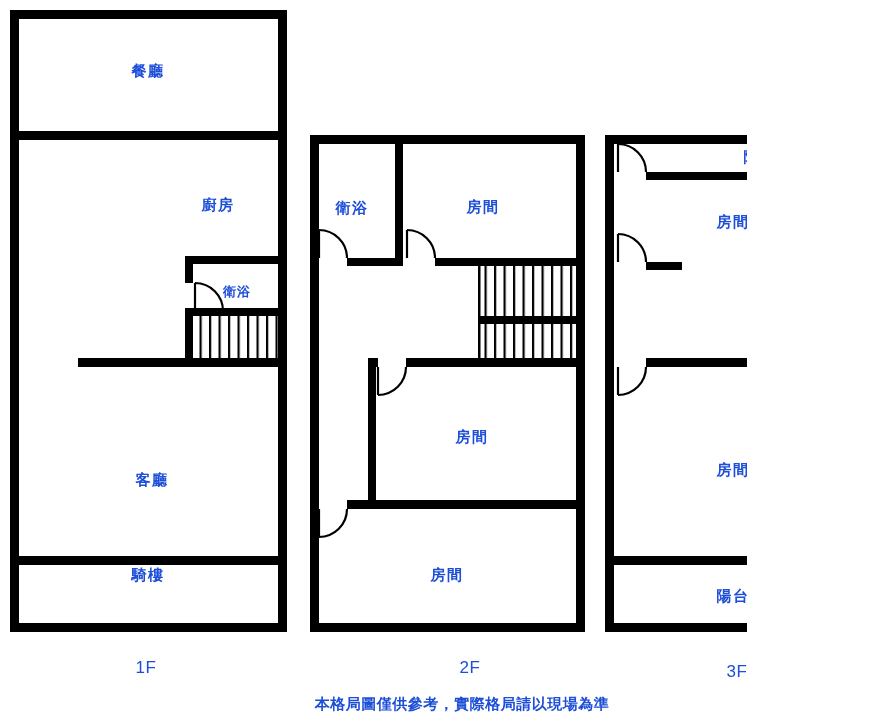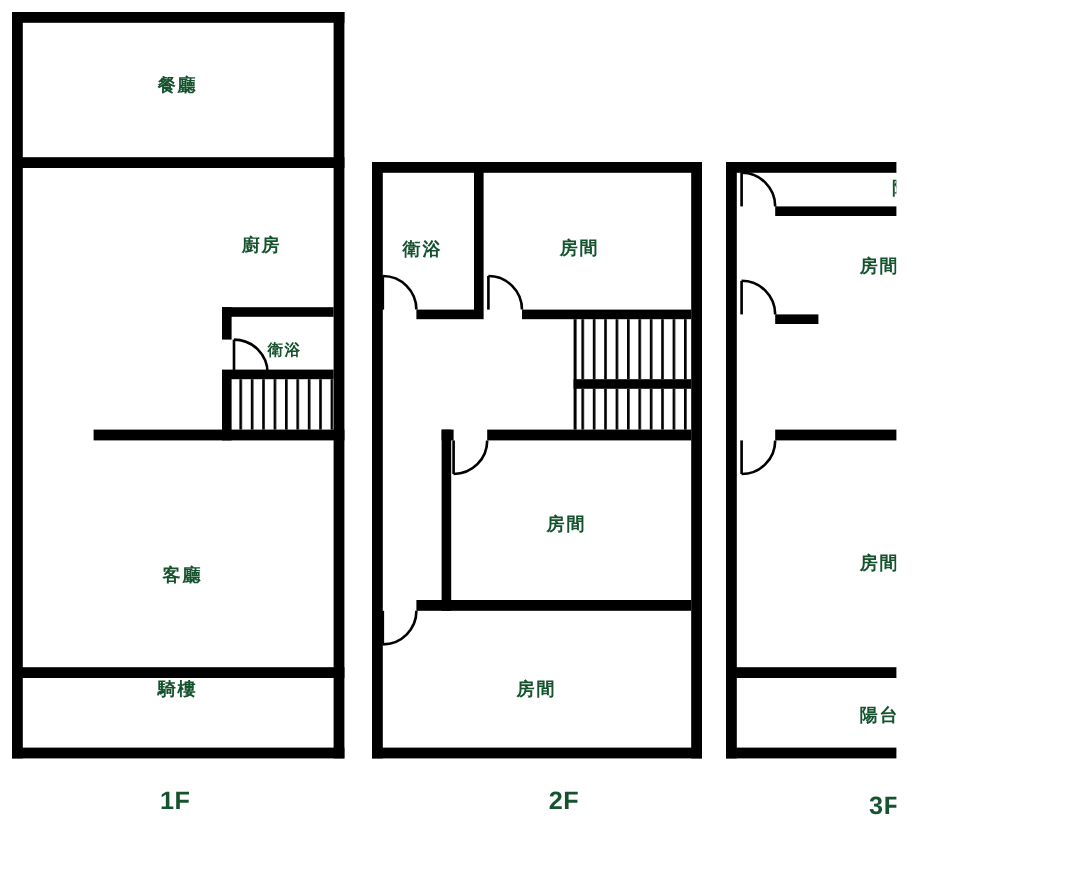--- a/index.html
+++ b/index.html
@@ -1,23 +1,23 @@
 <!DOCTYPE html>
 <html><head>
 <meta charset="utf-8">
 <style>
   *{box-sizing:border-box;}
   html,body{margin:0;padding:0;background:#ffffff;}
   .canvas{position:relative;width:747px;height:727px;background:#fff;
-          font-family:"Liberation Sans","DejaVu Sans",sans-serif;color:#14532d;overflow:hidden;}
+          font-family:"Liberation Sans","DejaVu Sans",sans-serif;color:#1d4ed8;overflow:hidden;}
   .canvas svg{position:absolute;left:0;top:0;}
   .lbl{position:absolute;transform:translate(-50%,-50%);font-size:15px;font-weight:700;
        letter-spacing:1.5px;white-space:nowrap;}
   .lbl-sm{font-size:13px;letter-spacing:1px;}
-  .floor-lbl{position:absolute;transform:translate(-50%,-50%);font-size:21px;font-weight:700;
+  .floor-lbl{position:absolute;transform:translate(-50%,-50%);font-size:17px;font-weight:400;
        letter-spacing:.5px;white-space:nowrap;}
   .disclaimer{position:absolute;transform:translate(-50%,-50%);font-size:15px;font-weight:600;
        letter-spacing:.5px;white-space:nowrap;}
 </style>
 </head>
 <body>
 
 <div class="canvas">
 
   <svg width="889" height="727" viewBox="0 0 889 727">
@@ -126,14 +126,15 @@
   <span class="lbl" style="left:472px;top:437px">房間</span>
   <span class="lbl" style="left:447px;top:575px">房間</span>
   <span class="floor-lbl" style="left:470px;top:668px">2F</span>
 
   <span class="lbl" style="left:760px;top:157px">陽台</span>
   <span class="lbl" style="left:733px;top:222px">房間</span>
   <span class="lbl" style="left:733px;top:470px">房間</span>
   <span class="lbl" style="left:733px;top:596px">陽台</span>
   <span class="floor-lbl" style="left:737px;top:672px">3F</span>
 
+  <div class="disclaimer" style="left:462px;top:704px">本格局圖僅供參考，實際格局請以現場為準</div>
 
 </div>
 
 </body></html>

